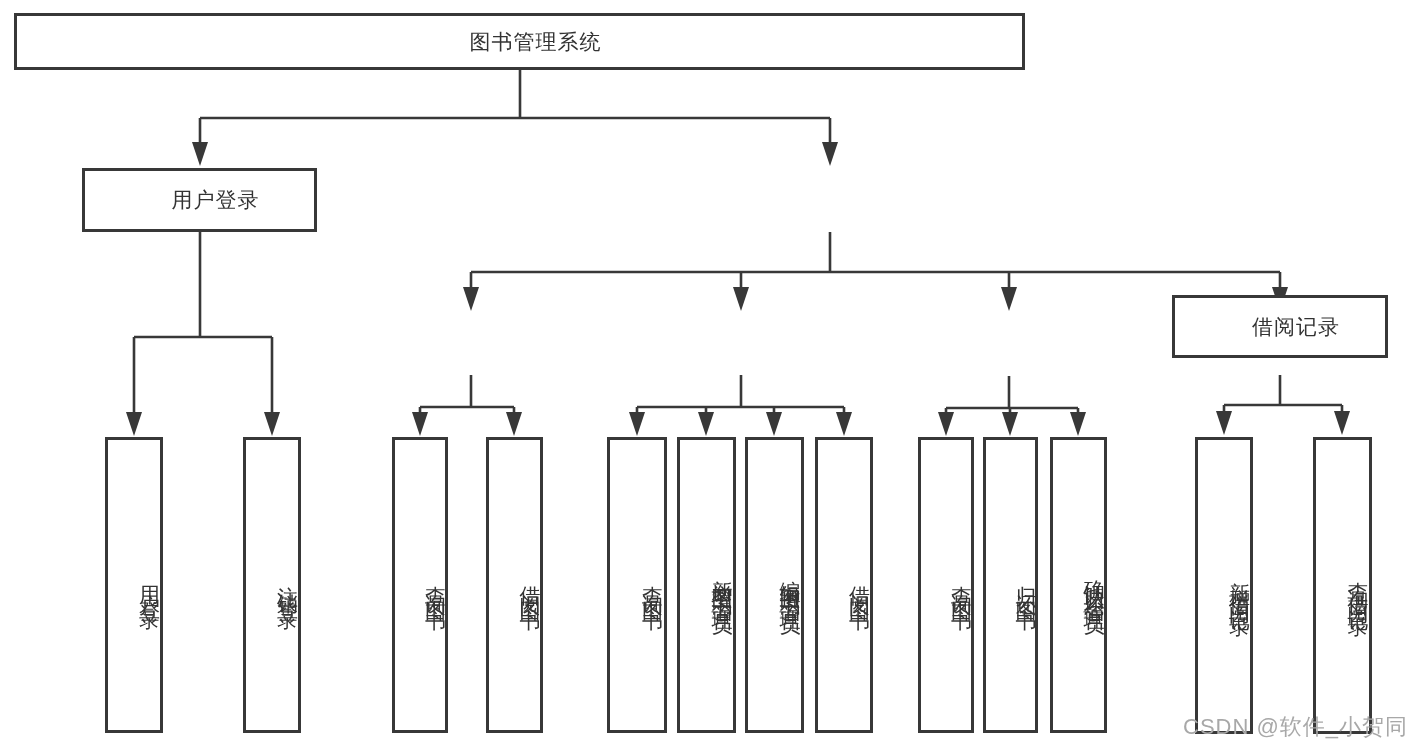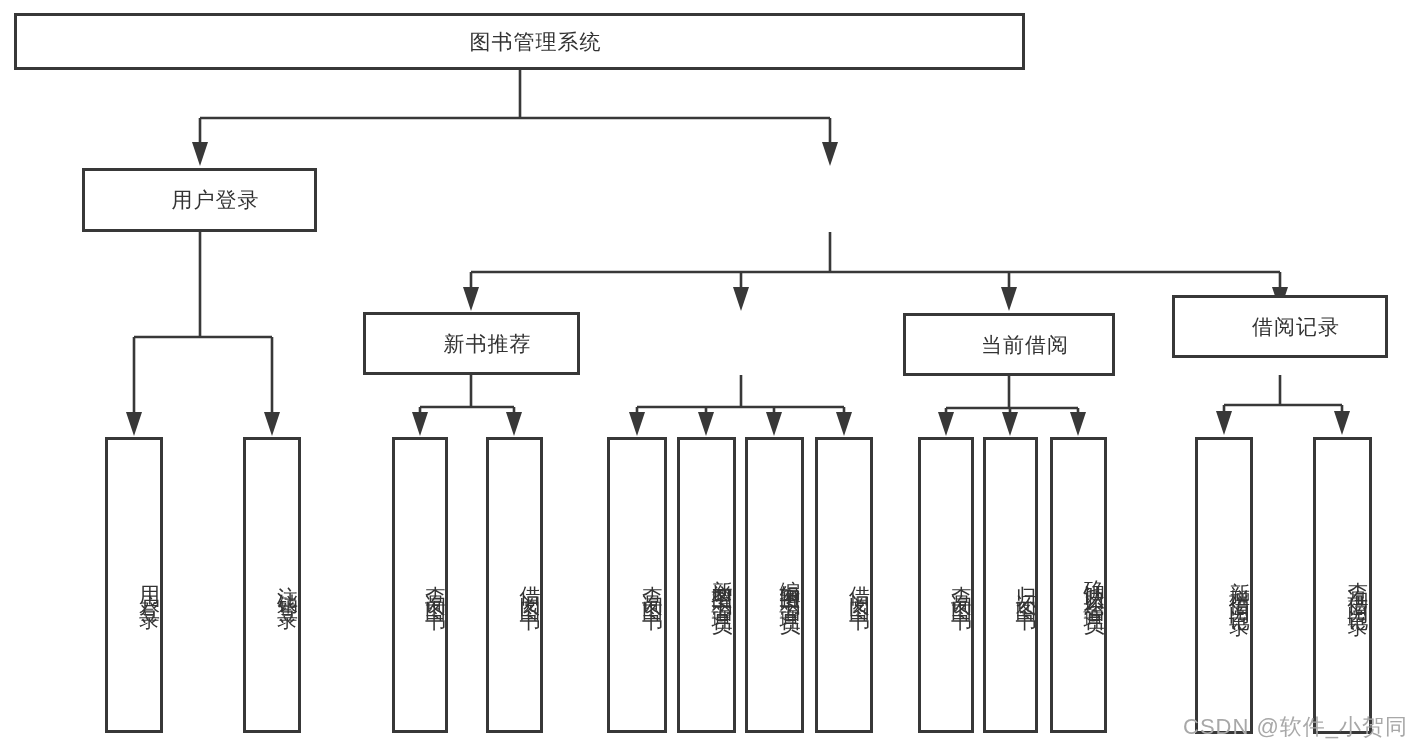--- a/index.html
+++ b/index.html
@@ -107,26 +107,20 @@
   </svg>
 
   <div class="box" style="left:14px;top:13px;width:1011px;height:57px">
     <span class="htext">图书管理系统</span>
   </div>
 
   <div class="box" style="left:82px;top:168px;width:235px;height:64px">
     <span class="htext">用户登录</span>
   </div>
 
-  <div class="box" style="left:363px;top:312px;width:217px;height:63px">
-    <span class="htext">新书推荐</span>
-  </div>
-  <div class="box" style="left:903px;top:313px;width:212px;height:63px">
-    <span class="htext">当前借阅</span>
-  </div>
   <div class="box" style="left:1172px;top:295px;width:216px;height:63px">
     <span class="htext">借阅记录</span>
   </div>
 
   <div class="box" style="left:105px;top:437px;width:58px;height:296px">
     <span class="vtext">用户登录</span>
   </div>
   <div class="box" style="left:243px;top:437px;width:58px;height:296px">
     <span class="vtext">注销登录</span>
   </div>

